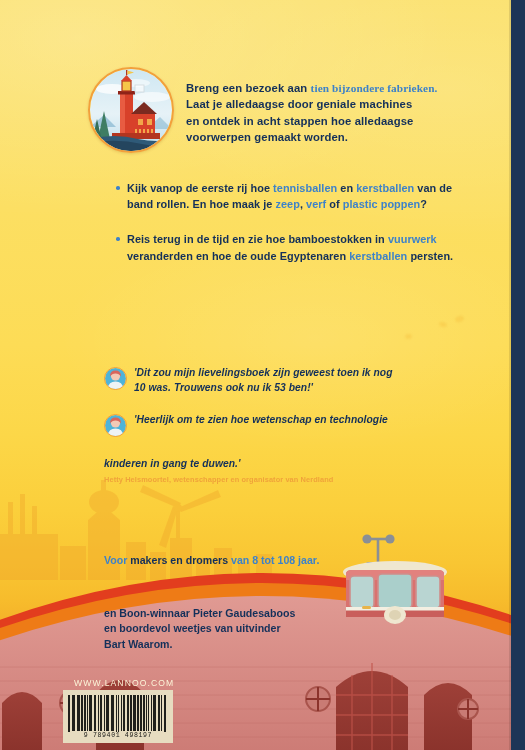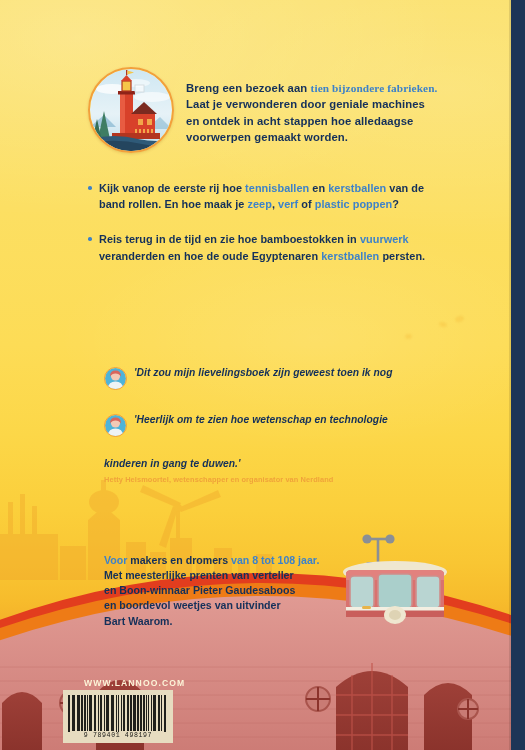--- a/index.html
+++ b/index.html
@@ -61,21 +61,21 @@
 
   
   .intro{
     position:absolute;left:186px;top:80px;width:310px;
     font-size:11.3px;line-height:16.3px;color:#14305a;font-weight:700;
     letter-spacing:.1px;
   }
   .intro .hl{color:#3d82c9;font-family:Liberation Serif, serif;}
 
   .bullets{
-    position:absolute;left:88px;top:180px;width:340px;
+    position:absolute;left:116px;top:180px;width:340px;
   }
   .bullet{
     position:relative;padding-left:11px;margin-bottom:19px;
     font-size:10.9px;line-height:16.2px;color:#14305a;font-weight:700;
     letter-spacing:.05px;
   }
   .bullet:before{
     content:"";position:absolute;left:0;top:6px;
     width:3.5px;height:3.5px;border-radius:50%;background:#3d82c9;
   }
@@ -96,32 +96,32 @@
   .q-text .lead{padding-left:30px;}
   .q-credit{
     margin-top:3px;
     font-size:7.4px;line-height:10px;color:#f0a33a;font-weight:700;
     letter-spacing:.1px;
   }
 
   
   .footer-txt{position:absolute;left:104px;top:553px;width:300px;}
   .for-line{
-    font-size:10.6px;line-height:15px;color:#3d82c9;font-weight:700;margin-bottom:0;
+    font-size:10.6px;line-height:15px;color:#3d82c9;font-weight:700;margin-bottom:23px;
   }
   .for-line b{color:#14305a;}
   .credits{
     font-size:10.6px;line-height:15.2px;color:#14305a;font-weight:700;
   }
   .credits b{font-weight:700;}
 
   
   .weburl{
-    position:absolute;left:84px;top:678px;
-    font-size:8.6px;letter-spacing:1.1px;color:#fdf4d8;font-weight:700;
+    position:absolute;left:74px;top:678px;
+    font-size:8.6px;letter-spacing:1.1px;color:#fdf4d8;font-weight:400;
   }
   .barcode-box{
     position:absolute;left:63px;top:690px;width:110px;height:53px;
     background:#e7dcc0;
     display:flex;flex-direction:column;justify-content:flex-start;
   }
   .bars{position:relative;width:100px;height:36px;margin:5px auto 0;}
   .bars i{position:absolute;top:0;height:100%;background:#20201c;}
   .isbn{
     text-align:center;font-size:6.6px;letter-spacing:.6px;color:#20201c;
@@ -336,58 +336,58 @@
           <rect x="61" y="60" width="2" height="4"></rect>
         </g>
         <path d="M0 70 Q24 64 48 70 Q68 74 82 70 L82 82 L0 82 Z" fill="#2f5a78"></path>
         <path d="M0 74 Q26 69 52 75 Q70 79 82 75 L82 82 L0 82 Z" fill="#24455e"></path>
       </g>
     </svg>
   </div>
 
   <div class="intro">
     <span>Breng een bezoek aan </span><span class="hl">tien bijzondere fabrieken.</span><br>
-    <span>Laat je verwonderen door </span><span>geniale machines</span><br>
+    <span>Laat je alledaagse door </span><span>geniale machines</span><br>
     <span>en ontdek in acht stappen hoe </span><span>alledaagse</span><br>
     <span>voorwerpen</span><span> gemaakt worden.</span>
   </div>
 
   <div class="bullets" id="bullets">
       <div class="bullet"><span>Kijk vanop de eerste rij hoe </span><span class="hl">tennisballen</span><span> en </span><span class="hl">kerstballen</span><span> van de band rollen. En hoe maak je </span><span class="hl">zeep</span><span>, </span><span class="hl">verf</span><span> of </span><span class="hl">plastic poppen</span><span>?</span></div>
       <div class="bullet"><span>Reis terug in de tijd en zie hoe bamboestokken in </span><span class="hl">vuurwerk</span><span> veranderden en hoe de oude Egyptenaren </span><span class="hl">kerstballen</span><span> persten.</span></div>
     </div>
 
   <div class="quotes" id="quotes">
       <div class="quote">
         <div class="q-avatar"><svg viewBox="0 0 21 21" width="21" height="21">
             <circle cx="10.5" cy="10.5" r="10.5" fill="#4fb3d9"></circle>
             <circle cx="10.5" cy="8" r="4.6" fill="#f3c9b6"></circle>
             <path d="M5 8.5 Q5 2.6 10.5 2.6 Q16 2.6 16 8.5 Q14 5.4 10.5 5.4 Q7 5.4 5 8.5 Z" fill="#d9655c"></path>
             <path d="M2.6 21 Q3.6 13.6 10.5 13.6 Q17.4 13.6 18.4 21 Z" fill="#eef3f5"></path>
           </svg></div>
-        <div class="q-text"><span class="lead">'Dit zou mijn lievelingsboek zijn geweest toen ik nog</span><br><br></div>
+        <div class="q-text"><span class="lead">'Dit zou mijn lievelingsboek zijn geweest toen ik nog</span><br><span class="lead">10 was. Trouwens ook nu ik 53 ben!'</span><br></div>
       </div>
       <div class="quote">
         <div class="q-avatar"><svg viewBox="0 0 21 21" width="21" height="21">
             <circle cx="10.5" cy="10.5" r="10.5" fill="#4fb3d9"></circle>
             <circle cx="10.5" cy="8" r="4.6" fill="#f3c9b6"></circle>
             <path d="M5 8.5 Q5 2.6 10.5 2.6 Q16 2.6 16 8.5 Q14 5.4 10.5 5.4 Q7 5.4 5 8.5 Z" fill="#d9655c"></path>
             <path d="M2.6 21 Q3.6 13.6 10.5 13.6 Q17.4 13.6 18.4 21 Z" fill="#eef3f5"></path>
           </svg></div>
         <div class="q-text"><span class="lead">'Heerlijk om te zien hoe wetenschap en technologie</span><br><br><br><span>kinderen in gang te duwen.'</span><br></div>
         <div class="q-credit">Hetty Helsmoortel, wetenschapper en organisator van Nerdland</div>
       </div>
     </div>
 
   <div class="footer-txt">
     <div class="for-line">
       <span>Voor </span><b>makers en dromers</b><span> van 8 tot 108 jaar.</span>
     </div>
     <div class="credits">
-      <span>Met meesterlijke prenten van verteller</span><br>
+      <br>
       <span>en Boon-winnaar </span><b>Pieter Gaudesaboos</b><br>
       <span>en boordevol weetjes van uitvinder</span><br>
       <b>Bart Waarom.</b>
     </div>
   </div>
 
   <div class="weburl">WWW.LANNOO.COM</div>
   <div class="barcode-box">
     <div class="bars" id="bars">
         <i style="left: 0px; width: 2px; height: 104%;"></i>

